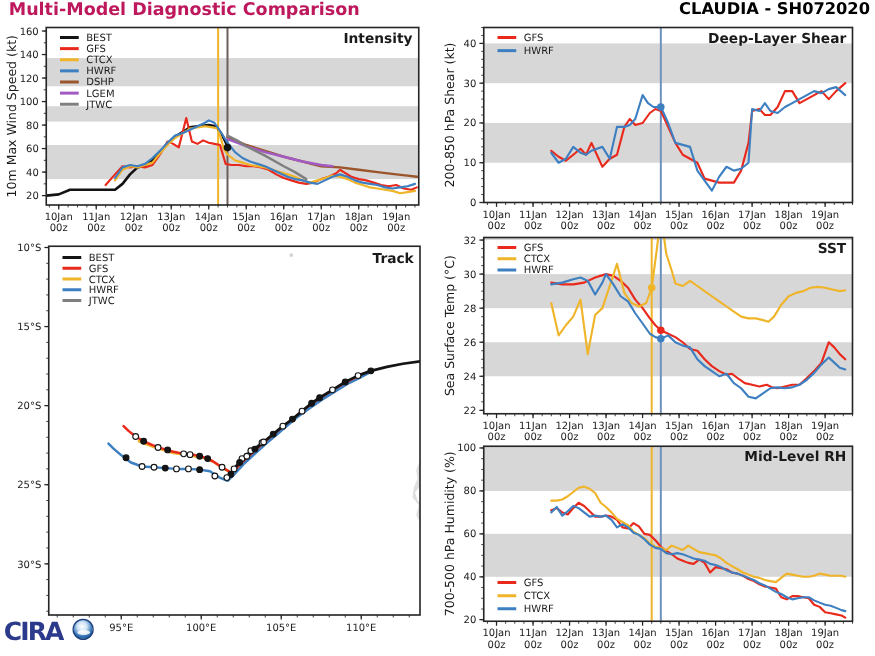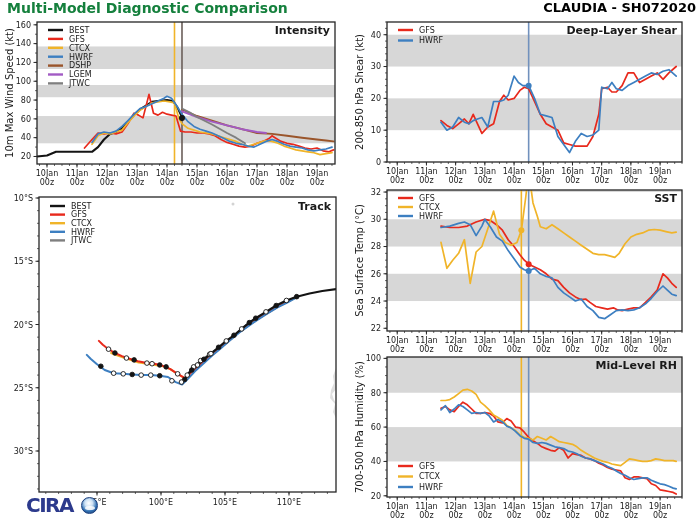--- a/index.html
+++ b/index.html
@@ -1,22 +1,22 @@
 <!DOCTYPE html>
 <html><head>
 <meta charset="utf-8">
 <style>
   html,body{margin:0;padding:0;background:#ffffff;}
   body{width:700px;height:525px;position:relative;overflow:hidden;
        font-family:"DejaVu Sans","Liberation Sans",sans-serif;}
   .fig{position:absolute;left:0;top:0;width:700px;height:525px;}
-  .hdr-left{position:absolute;left:7px;top:0px;font-size:14px;font-weight:bold;color:#15803d;letter-spacing:0px;}
+  .hdr-left{position:absolute;left:7px;top:0px;font-size:14px;font-weight:bold;color:#be185d;letter-spacing:0px;}
   .hdr-right{position:absolute;right:4px;top:0px;font-size:13px;font-weight:bold;color:#000;margin-left:21px;}
   #canvas{position:absolute;left:0;top:0;}
-  .logo{position:absolute;left:3px;top:495px;display:flex;align-items:center;gap:7px;margin-left:23px;}
+  .logo{position:absolute;left:3px;top:495px;display:flex;align-items:flex-start;gap:7px;}
   .logo-text{font-size:20px;font-weight:bold;color:#2c3a8c;letter-spacing:-1.5px;line-height:1;}
   .globe{width:17px;height:17px;border-radius:50%;margin-left:1px;
          background:radial-gradient(circle at 45% 35%, #ffffff 0%, #cfe3f5 30%, #3272b5 62%, #17325e 100%);
          border:1px solid #1a3d7c;box-sizing:border-box;position:relative;}
   .globe::after{content:"";position:absolute;left:3px;top:8px;width:10px;height:4px;border-radius:50%;background:#ffffff;opacity:.85;}
 </style>
 </head>
 <body>
 
 <div class="fig">

